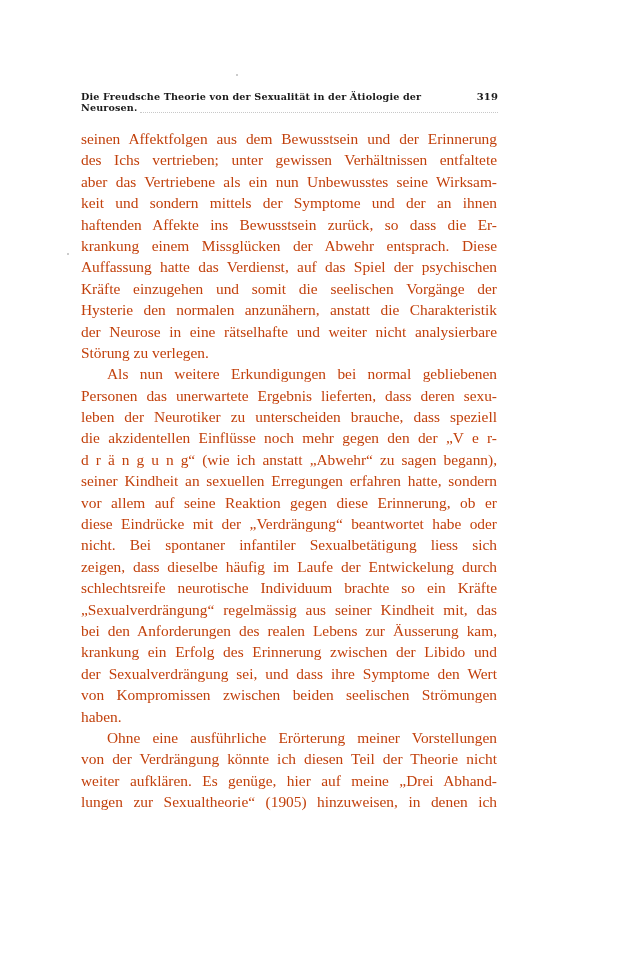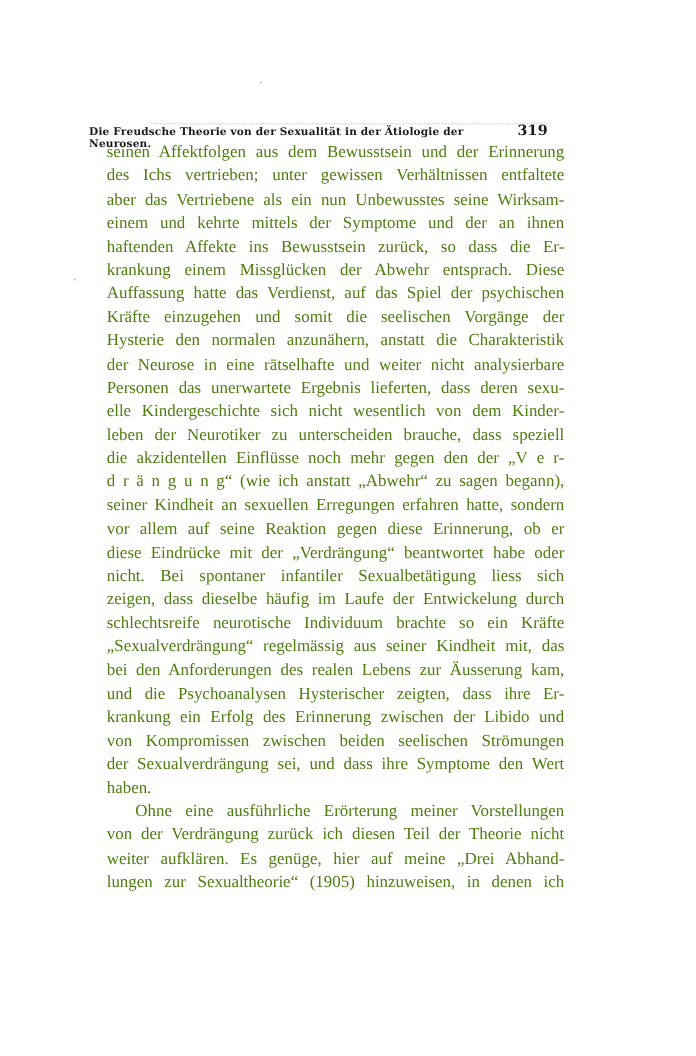--- a/index.html
+++ b/index.html
@@ -5,30 +5,29 @@
   html, body { margin: 0; padding: 0; background: #ffffff; }
   body { width: 633px; height: 960px; position: relative; overflow: hidden; }
   .page { position: absolute; left: 0; top: 0; width: 633px; height: 960px; background: #fff; }
   .running-head {
     position: absolute; left: 81px; top: 91px; width: 417px;
     font-family: "DejaVu Serif", serif; font-size: 9.6px; color: #1a1a1a;
     display: flex; justify-content: space-between; align-items: baseline;
     letter-spacing: 0.15px;
   }
   .running-head .title { font-weight: bold; }
-  .running-head .pageno { font-size: 13px; font-weight: bold; margin-top: 21px; }
+  .running-head .pageno { font-size: 10px; font-weight: bold; }
   .head-rule {
     position: absolute; left: 140px; top: 112px; width: 358px; height: 1px;
     border-top: 1px dotted #c8c8c8;
   }
   .body-text {
     position: absolute; left: 81px; top: 128px; width: 416px;
     font-family: "Liberation Serif", serif; font-size: 15.4px; line-height: 21.4px;
-    color: #4d7c0f;
-    margin-left: 16px;
+    color: #c2410c;
   }
   .line {
     display: block; white-space: nowrap; text-align: justify; text-align-last: justify;
     height: 21.4px;
   }
   .line.last { text-align-last: left; }
   .line.indent { padding-left: 26px; }
   .speck { position: absolute; width: 2px; height: 2px; background: #bbb; border-radius: 1px; }
 </style>
 </head>
@@ -41,48 +40,48 @@
   </div>
   <div class="head-rule"></div>
   <div class="speck" style="left:236px;top:74px;"></div>
   <div class="speck" style="left:67px;top:253px;"></div>
 
   <div class="body-text" id="body-text">
       <div>
         <span class="line">seinen Affektfolgen aus dem Bewusstsein und der Erinnerung</span>
         <span class="line">des Ichs vertrieben; unter gewissen Verhältnissen entfaltete</span>
         <span class="line">aber das Vertriebene als ein nun Unbewusstes seine Wirksam-</span>
-        <span class="line">einem und kehrte mittels der Symptome und der an ihnen</span>
+        <span class="line">keit und sondern mittels der Symptome und der an ihnen</span>
         <span class="line">haftenden Affekte ins Bewusstsein zurück, so dass die Er-</span>
         <span class="line">krankung einem Missglücken der Abwehr entsprach. Diese</span>
         <span class="line">Auffassung hatte das Verdienst, auf das Spiel der psychischen</span>
         <span class="line">Kräfte einzugehen und somit die seelischen Vorgänge der</span>
         <span class="line">Hysterie den normalen anzunähern, anstatt die Charakteristik</span>
         <span class="line">der Neurose in eine rätselhafte und weiter nicht analysierbare</span>
+        <span class="line last">Störung zu verlegen.</span>
       </div>
       <div>
+        <span class="line indent">Als nun weitere Erkundigungen bei normal gebliebenen</span>
         <span class="line">Personen das unerwartete Ergebnis lieferten, dass deren sexu-</span>
-        <span class="line">elle Kindergeschichte sich nicht wesentlich von dem Kinder-</span>
         <span class="line">leben der Neurotiker zu unterscheiden brauche, dass speziell</span>
         <span class="line">die akzidentellen Einflüsse noch mehr gegen den der „V e r-</span>
         <span class="line">d r ä n g u n g“ (wie ich anstatt „Abwehr“ zu sagen begann),</span>
         <span class="line">seiner Kindheit an sexuellen Erregungen erfahren hatte, sondern</span>
         <span class="line">vor allem auf seine Reaktion gegen diese Erinnerung, ob er</span>
         <span class="line">diese Eindrücke mit der „Verdrängung“ beantwortet habe oder</span>
         <span class="line">nicht. Bei spontaner infantiler Sexualbetätigung liess sich</span>
         <span class="line">zeigen, dass dieselbe häufig im Laufe der Entwickelung durch</span>
         <span class="line">schlechtsreife neurotische Individuum brachte so ein Kräfte</span>
         <span class="line">„Sexualverdrängung“ regelmässig aus seiner Kindheit mit, das</span>
         <span class="line">bei den Anforderungen des realen Lebens zur Äusserung kam,</span>
-        <span class="line">und die Psychoanalysen Hysterischer zeigten, dass ihre Er-</span>
         <span class="line">krankung ein Erfolg des Erinnerung zwischen der Libido und</span>
+        <span class="line">der Sexualverdrängung sei, und dass ihre Symptome den Wert</span>
         <span class="line">von Kompromissen zwischen beiden seelischen Strömungen</span>
-        <span class="line">der Sexualverdrängung sei, und dass ihre Symptome den Wert</span>
         <span class="line last">haben.</span>
       </div>
       <div>
         <span class="line indent">Ohne eine ausführliche Erörterung meiner Vorstellungen</span>
-        <span class="line">von der Verdrängung zurück ich diesen Teil der Theorie nicht</span>
+        <span class="line">von der Verdrängung könnte ich diesen Teil der Theorie nicht</span>
         <span class="line">weiter aufklären. Es genüge, hier auf meine „Drei Abhand-</span>
         <span class="line">lungen zur Sexualtheorie“ (1905) hinzuweisen, in denen ich</span>
       </div>
     </div>
 </div>
 
 </body></html>

